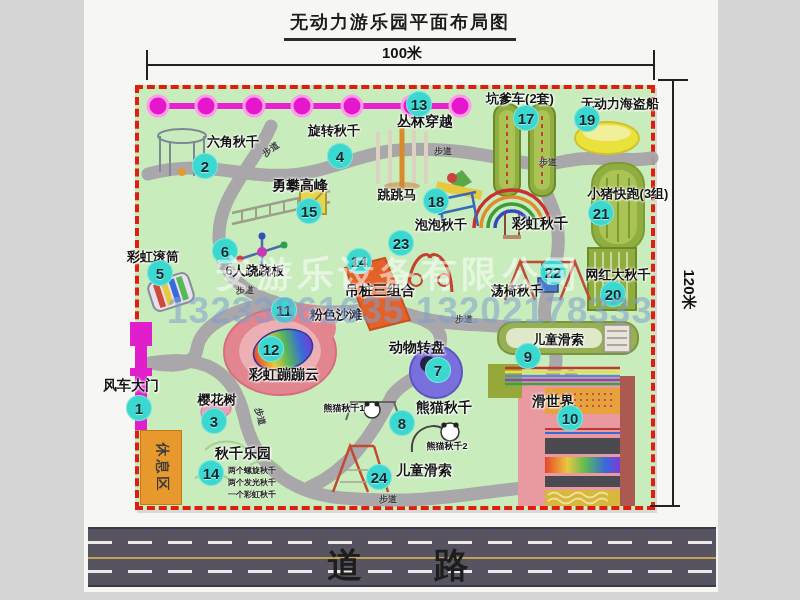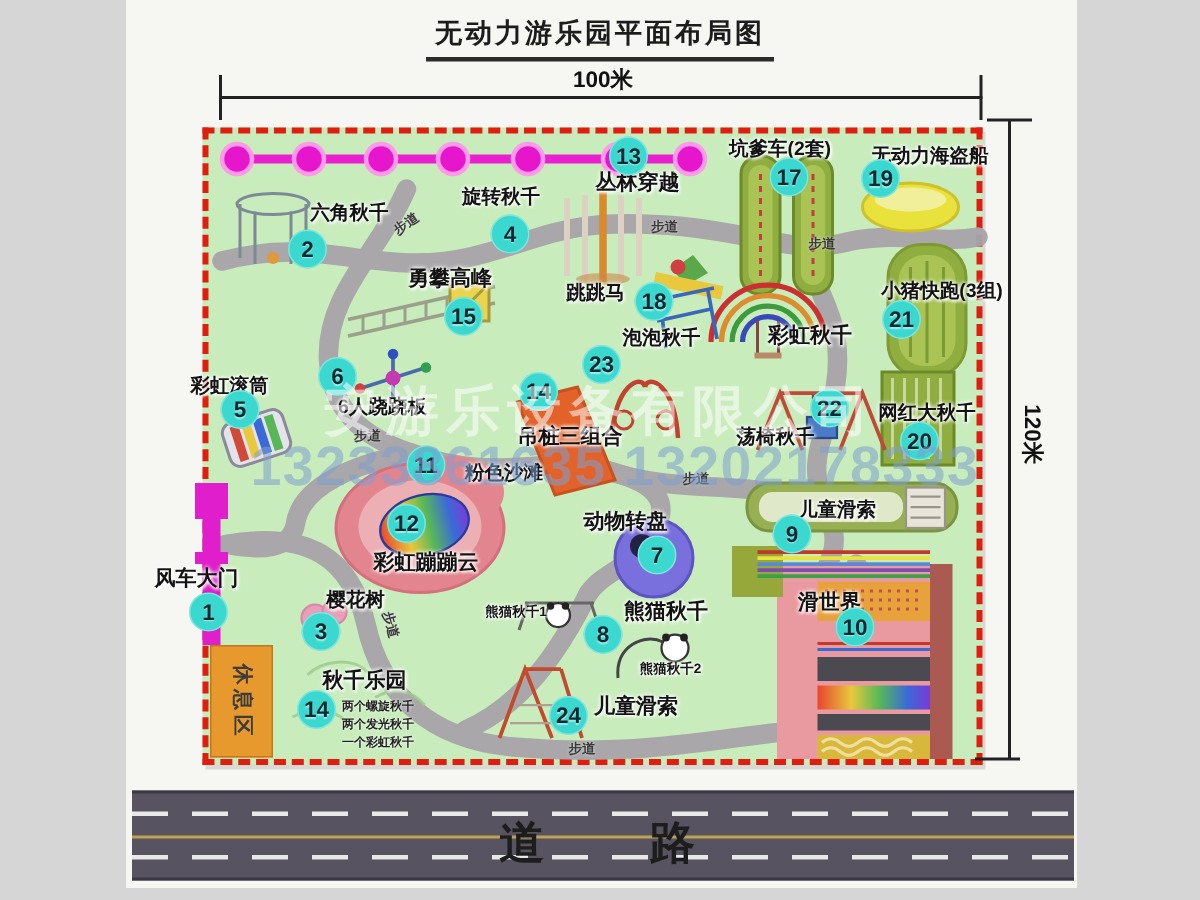--- a/index.html
+++ b/index.html
@@ -44,21 +44,21 @@
            color:rgba(255,255,255,0.55); letter-spacing:5px; white-space:nowrap; z-index:4; pointer-events:none; }
   .wm-ph { position:absolute; left:150px; top:290px; width:520px; text-align:center; font-size:37px; font-weight:bold;
            color:rgba(125,158,205,0.55); letter-spacing:1px; white-space:nowrap; z-index:4; pointer-events:none; }
 
   .road { position:absolute; left:88px; top:527px; width:628px; height:60px; background:#575360;
           border-top:2px solid #3d3944; border-bottom:2px solid #3d3944; z-index:1; }
   .lane { position:absolute; left:0; width:100%; height:3px;
           background:repeating-linear-gradient(90deg,#e9e9e5 0 24px,transparent 24px 40px); }
   .lane.t { top:12px; } .lane.b { bottom:12px; }
   .yellow-line { position:absolute; left:0; top:28px; width:100%; height:2px; background:#bfa352; }
-  .road-label { position:absolute; left:0; top:13px; width:100%; text-align:center; font-size:30px; font-weight:bold;
+  .road-label { position:absolute; left:0; top:13px; width:100%; text-align:center; font-size:35px; font-weight:bold;
                 color:#1d1d1d; letter-spacing:8px; word-spacing:46px; z-index:2; }
 </style>
 </head>
 <body>
 
 <div id="stage">
   <div class="content"></div>
 
   <div class="title-wrap">
     <span class="title">无动力游乐园平面布局图</span>
@@ -281,21 +281,21 @@
       <circle cx="452" cy="178" r="5" fill="#d04040"></circle>
     </g>
   </svg>
 
   <div class="rest">
     <span>休息区</span>
   </div>
 
   <div class="lbl lg" style="left:131px;top:386px;">风车大门</div>
   <div class="lbl" style="left:233px;top:142px;">六角秋千</div>
-  <div class="lbl" style="left:217px;top:400px;margin-left:20px;">樱花树</div>
+  <div class="lbl" style="left:217px;top:400px;">樱花树</div>
   <div class="lbl" style="left:334px;top:131px;">旋转秋千</div>
   <div class="lbl" style="left:153px;top:257px;">彩虹滚筒</div>
   <div class="lbl" style="left:255px;top:271px;">6人跷跷板</div>
   <div class="lbl lg" style="left:417px;top:348px;">动物转盘</div>
   <div class="lbl lg" style="left:444px;top:408px;">熊猫秋千</div>
   <div class="lbl" style="left:558px;top:340px;">儿童滑索</div>
   <div class="lbl lg" style="left:553px;top:402px;">滑世界</div>
   <div class="lbl" style="left:336px;top:315px;">粉色沙滩</div>
   <div class="lbl lg" style="left:284px;top:375px;">彩虹蹦蹦云</div>
   <div class="lbl lg" style="left:425px;top:122px;">丛林穿越</div>

